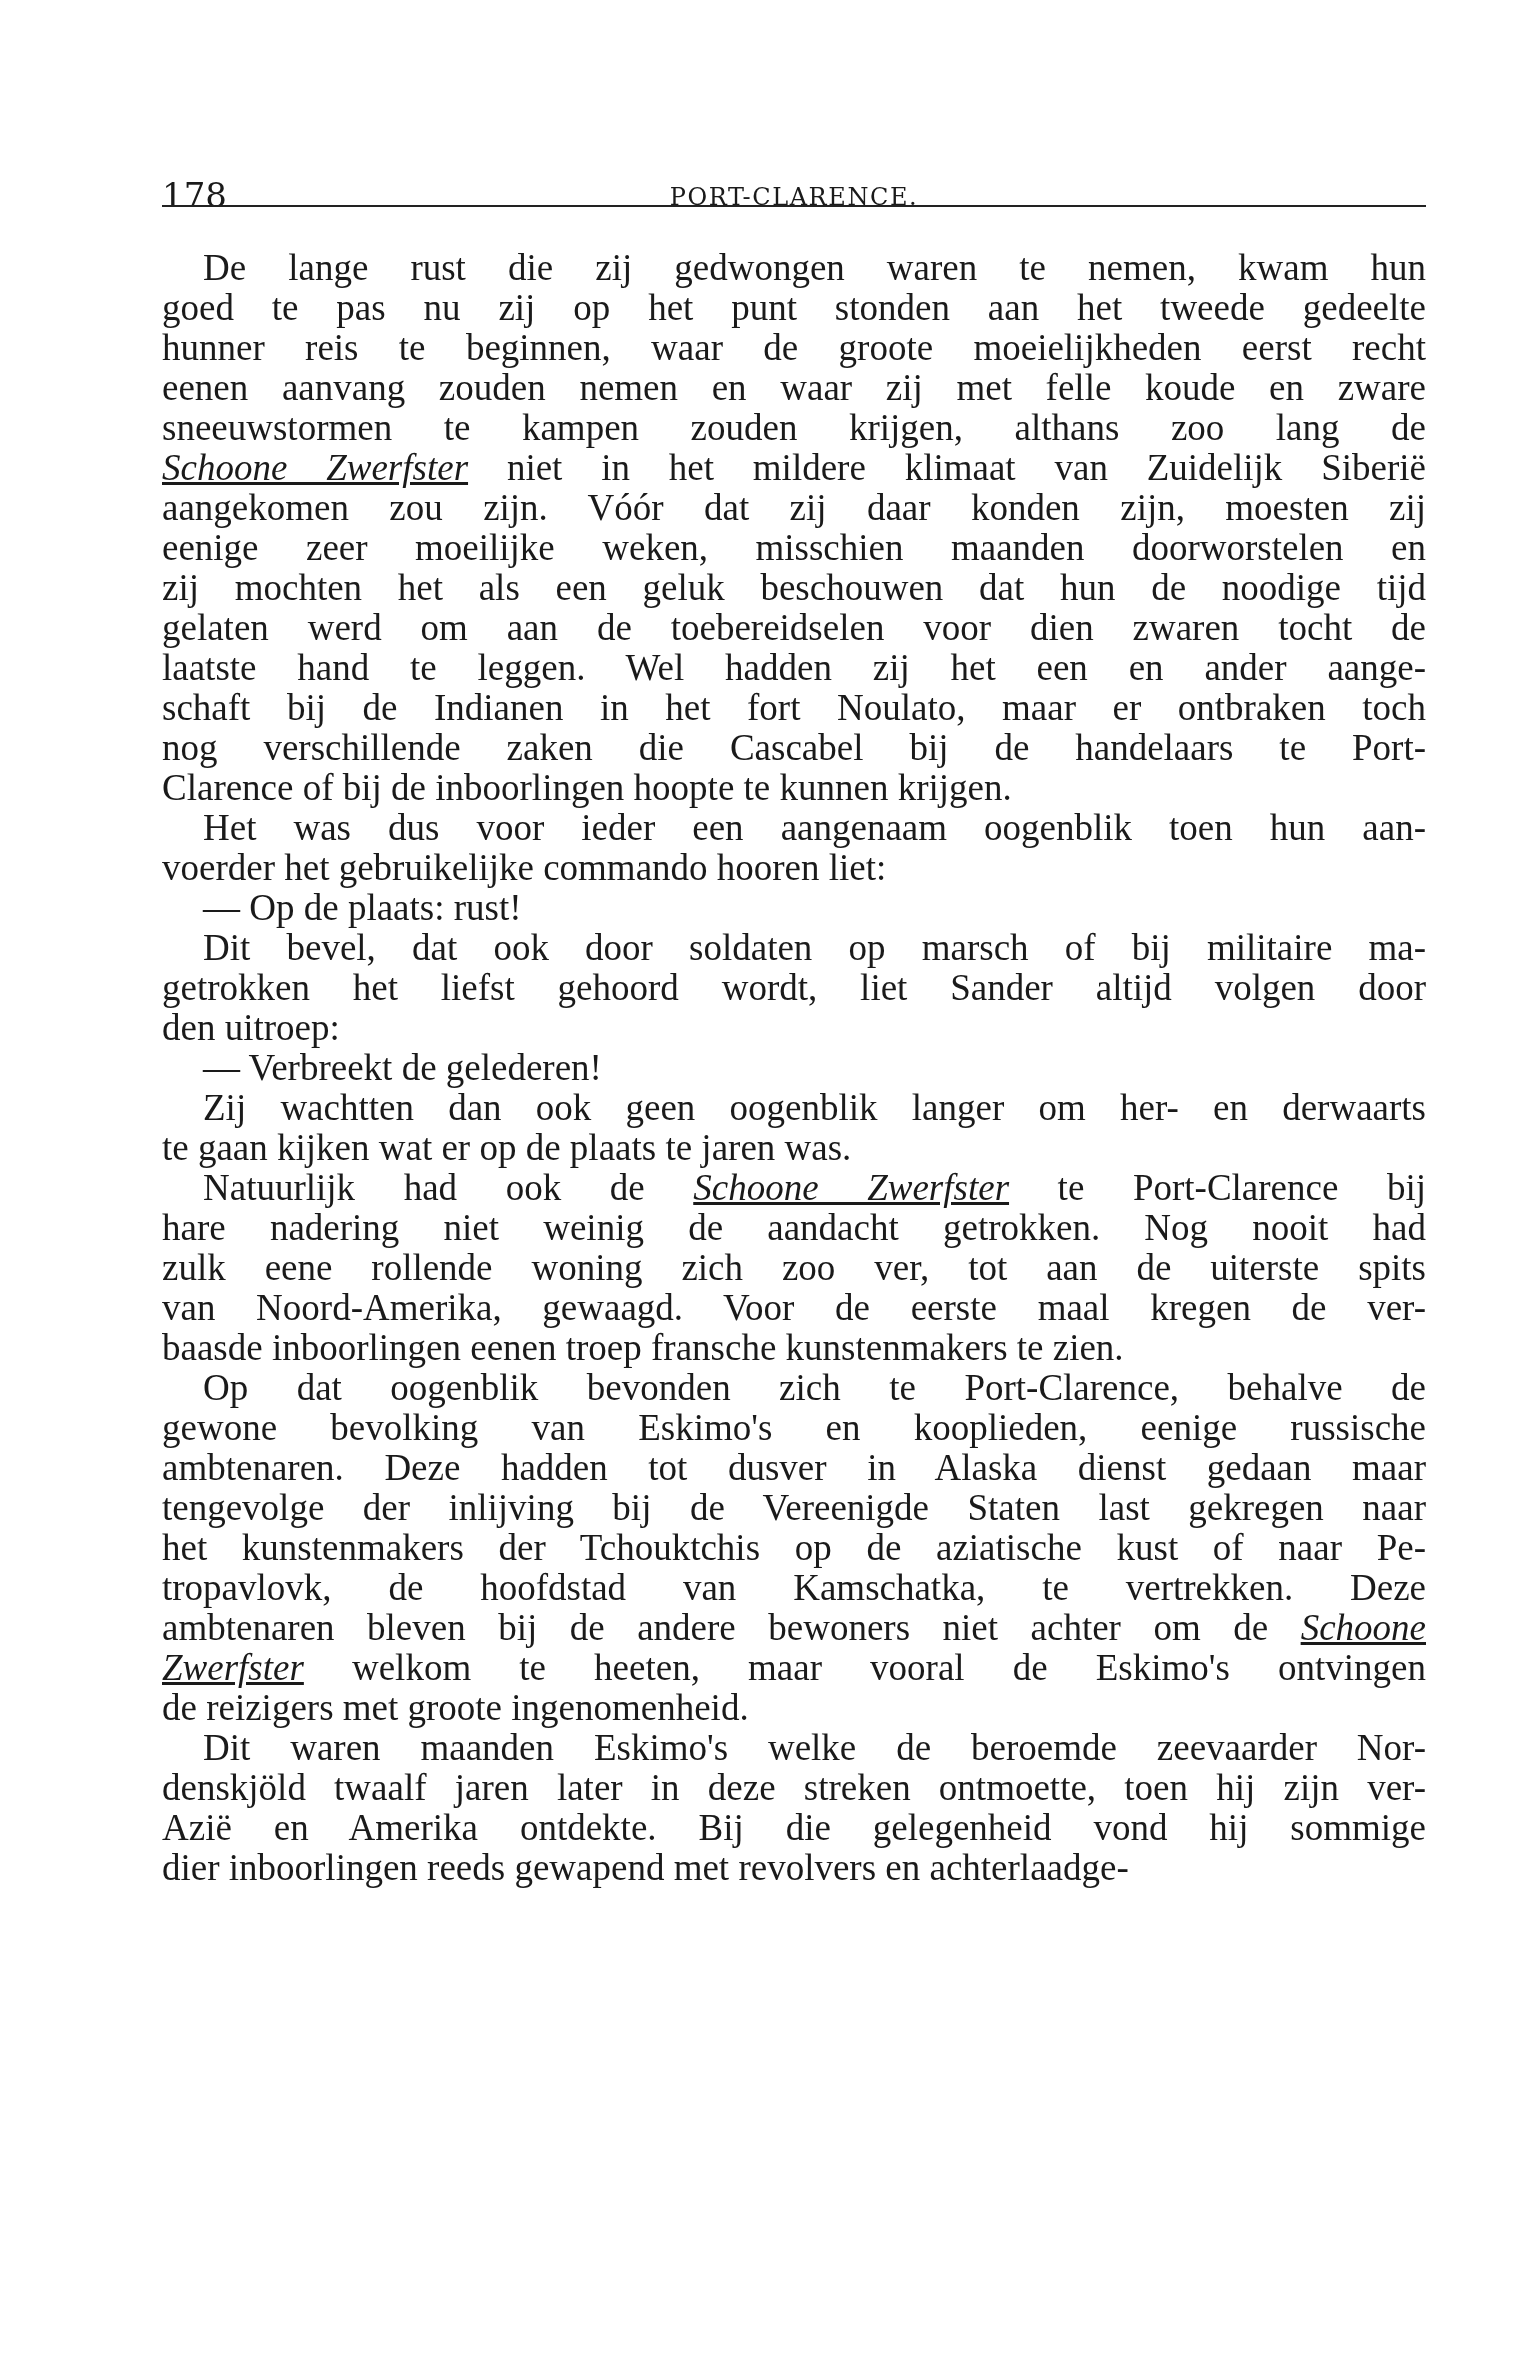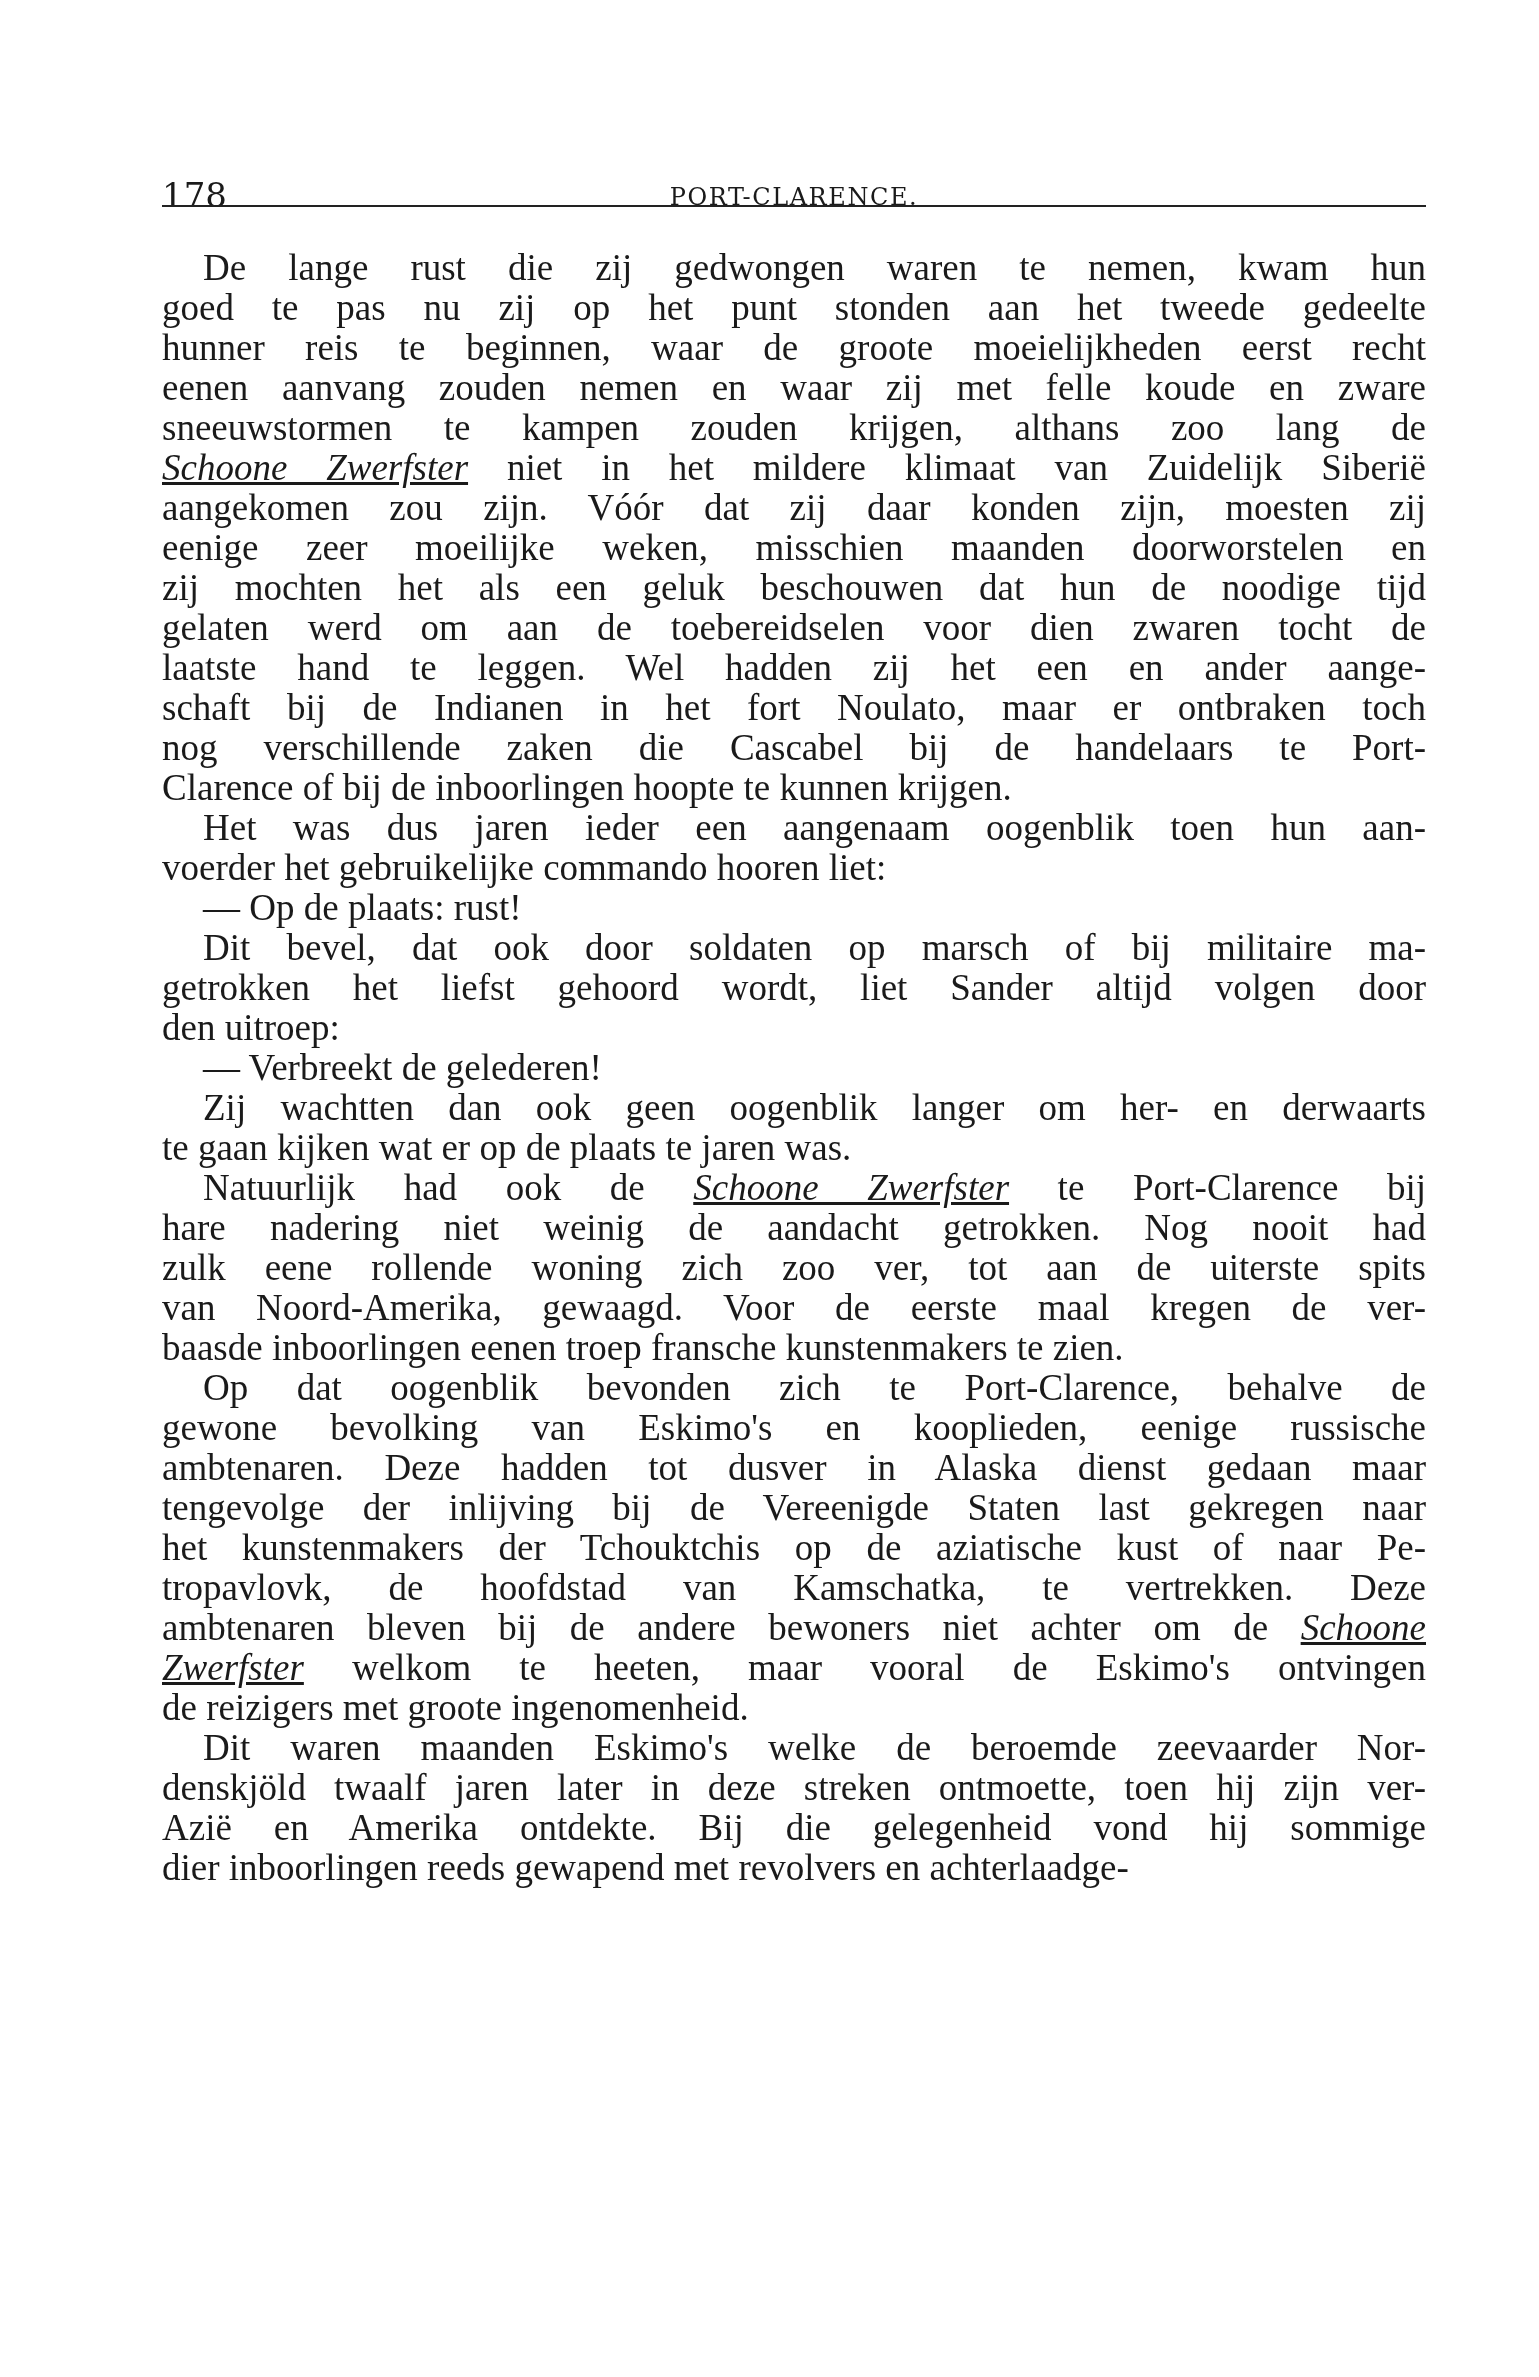--- a/index.html
+++ b/index.html
@@ -34,21 +34,21 @@
     <span class="line">sneeuwstormen te kampen zouden krijgen, althans zoo lang de</span>
     <span class="line"><i>Schoone Zwerfster</i> niet in het mildere klimaat van Zuidelijk Siberië</span>
     <span class="line">aangekomen zou zijn. Vóór dat zij daar konden zijn, moesten zij</span>
     <span class="line">eenige zeer moeilijke weken, misschien maanden doorworstelen en</span>
     <span class="line">zij mochten het als een geluk beschouwen dat hun de noodige tijd</span>
     <span class="line">gelaten werd om aan de toebereidselen voor dien zwaren tocht de</span>
     <span class="line">laatste hand te leggen. Wel hadden zij het een en ander aange-</span>
     <span class="line">schaft bij de Indianen in het fort Noulato, maar er ontbraken toch</span>
     <span class="line">nog verschillende zaken die Cascabel bij de handelaars te Port-</span>
     <span class="line last">Clarence of bij de inboorlingen hoopte te kunnen krijgen.</span>
-    <span class="line indent">Het was dus jaren ieder een aangenaam oogenblik toen hun aan-</span>
+    <span class="line indent">Het was dus voor ieder een aangenaam oogenblik toen hun aan-</span>
     <span class="line last">voerder het gebruikelijke commando hooren liet:</span>
     <span class="line indent last">— Op de plaats: rust!</span>
     <span class="line indent">Dit bevel, dat ook door soldaten op marsch of bij militaire ma-</span>
     <span class="line">getrokken het liefst gehoord wordt, liet Sander altijd volgen door</span>
     <span class="line last">den uitroep:</span>
     <span class="line indent last">— Verbreekt de gelederen!</span>
     <span class="line indent">Zij wachtten dan ook geen oogenblik langer om her- en derwaarts</span>
     <span class="line last">te gaan kijken wat er op de plaats te jaren was.</span>
     <span class="line indent">Natuurlijk had ook de <i>Schoone Zwerfster</i> te Port-Clarence bij</span>
     <span class="line">hare nadering niet weinig de aandacht getrokken. Nog nooit had</span>

